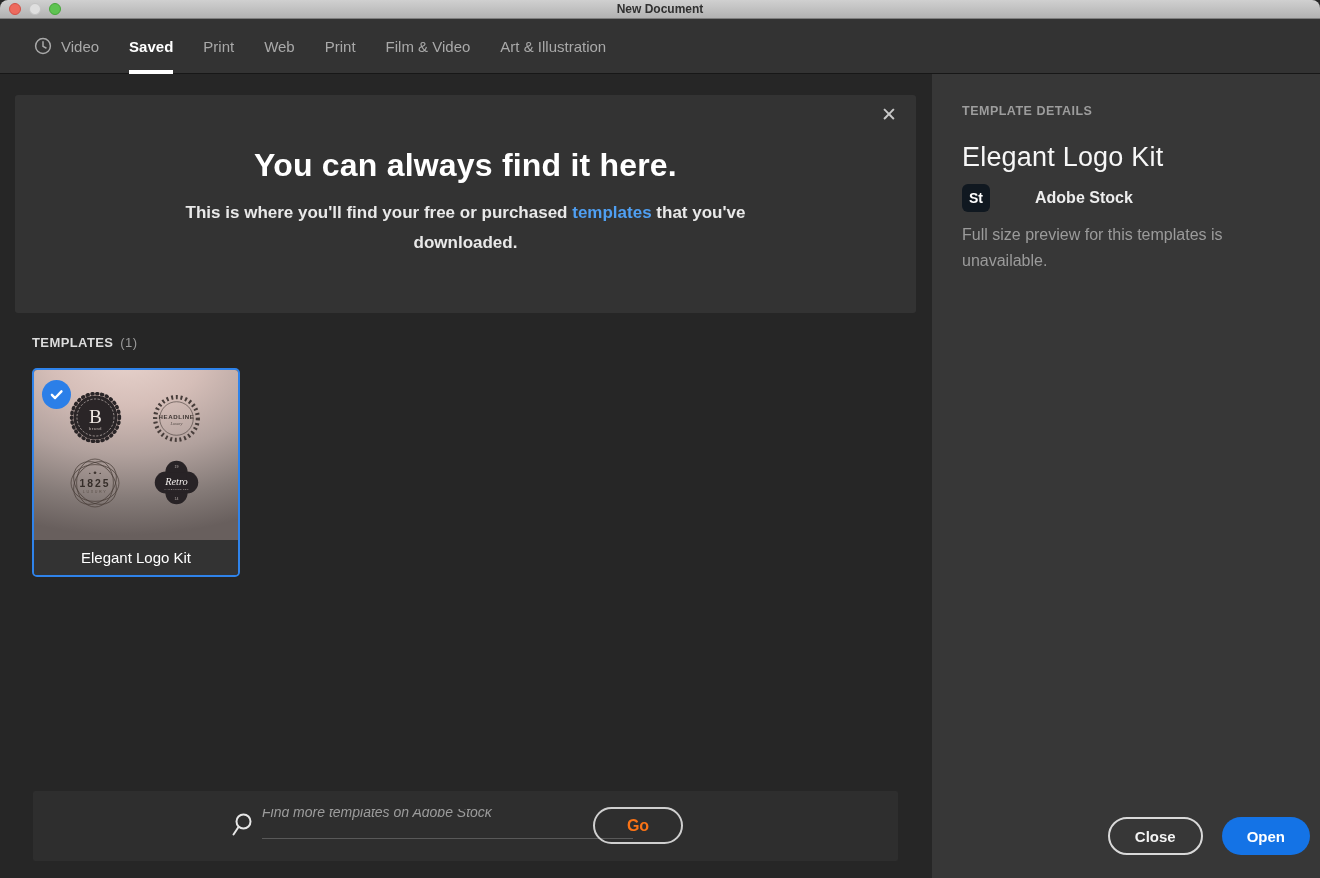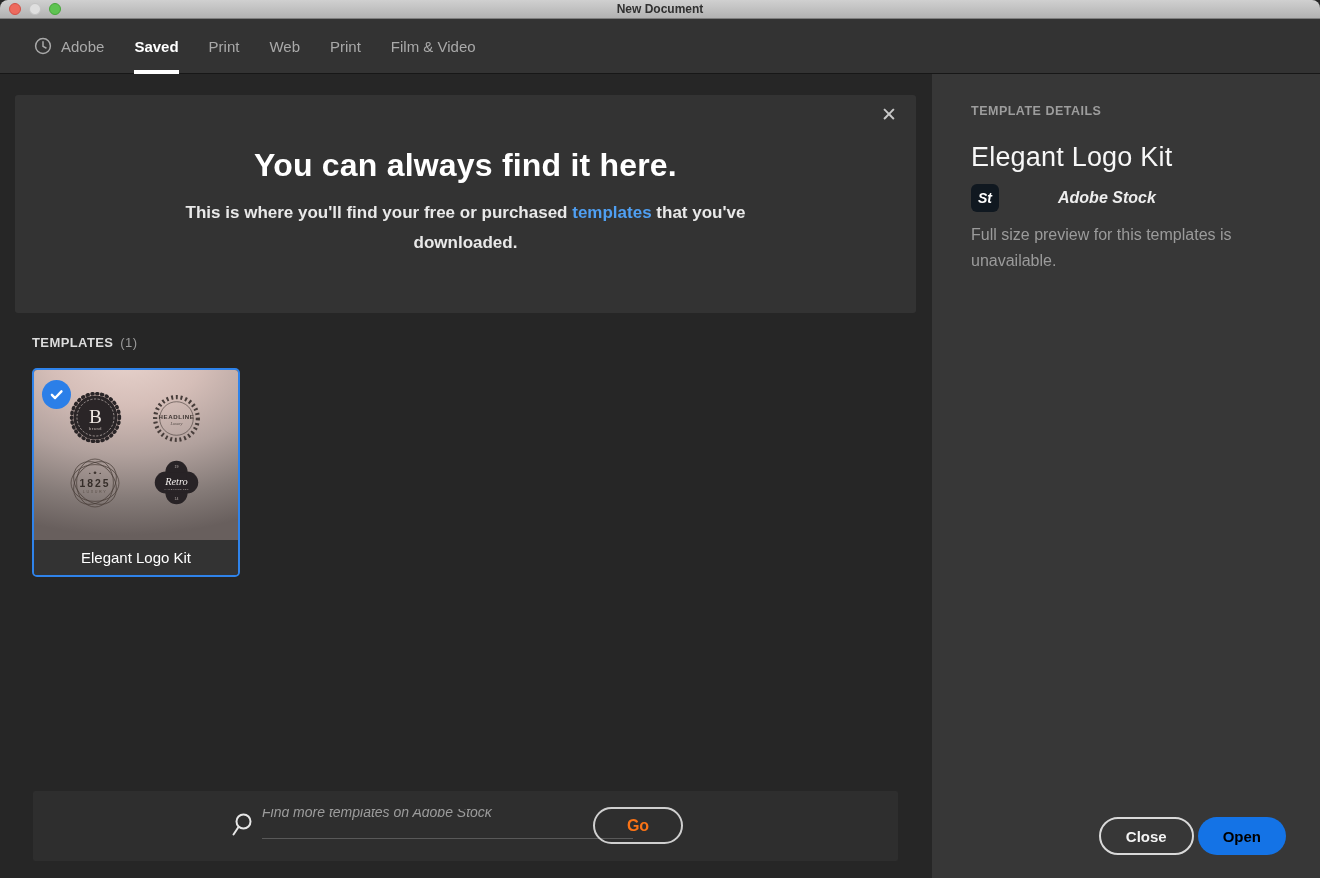--- a/index.html
+++ b/index.html
@@ -51,33 +51,33 @@
   .svg-serif { font-family:"Liberation Serif", serif; }
 
   
   .search-bar { position:absolute; left:33px; top:717px; width:865px; height:70px; background:#2e2e2e; border-radius:2px; }
   .search-icon { position:absolute; left:196px; top:20px; }
   .search-input { position:absolute; left:229px; top:18px; width:371px; height:30px; background:transparent; border:none; border-bottom:1px solid #595959; outline:none; color:#dddddd; font-size:14px; font-style:italic; font-family:"Liberation Sans", sans-serif; padding-bottom:24px; }
   .search-input::placeholder { color:#9c9c9c; }
   .go-button { position:absolute; left:560px; top:16px; width:90px; height:37px; border-radius:19px; border:2px solid #cfcfcf; background:transparent; color:#f97316; font-size:16px; font-weight:700; font-family:"Liberation Sans", sans-serif; cursor:pointer; }
 
   
-  .details { padding:30px 28px 0 39px; }
+  .details { padding:30px 28px 0 30px; }
   .details-header { font-size:12.5px; font-weight:700; letter-spacing:0.5px; color:#9d9d9d; }
   .details-title { margin-top:24px; font-size:27px; font-weight:300; color:#f7f7f7; letter-spacing:0.2px; }
-  .stock-row { margin-top:11px; display:flex; align-items:center; gap:20px;font-style:italic; }
+  .stock-row { margin-top:11px; display:flex; align-items:center; gap:6px; }
   .stock-badge { width:28px; height:28px; border-radius:6px; background:#101820; color:#ffffff; font-weight:700; font-size:14px; display:flex; align-items:center; justify-content:center; }
   .stock-name { font-size:16px; font-weight:700; color:#ededed;margin-left:39px; }
   .details-note { margin-top:10px; font-size:16px; line-height:1.6; color:#9b9b9b; max-width:320px; }
 
   
-  .sidebar-footer { position:absolute; right:34px; bottom:23px; display:flex; gap:4px; }
+  .sidebar-footer { position:absolute; right:10px; bottom:23px; display:flex; gap:19px; }
   .btn { height:38px; border-radius:19px; padding:0 25px; display:flex; align-items:center; justify-content:center; font-size:15px; font-weight:700; font-family:"Liberation Sans", sans-serif; cursor:pointer; }
   .btn-close { background:transparent; border:2px solid #d9d9d9; color:#f3f3f3; }
-  .btn-open { background:#1473e6; border:none; color:#000000; }
+  .btn-open { background:#1473e6; border:none; color:#ffffff; }
 </style>
 </head>
 <body>
 
 <div class="window">
 
   <div class="titlebar">
     <div class="traffic-lights">
       <span class="light light-close"></span>
       <span class="light light-min"></span>
@@ -87,36 +87,39 @@
   </div>
 
   <div class="tabbar">
     <div class="tab">
       <span class="clock-icon">
         <svg width="18" height="18" viewBox="0 0 18 18" fill="none">
             <circle cx="9" cy="9" r="7.4" stroke="#a9a9a9" stroke-width="1.5"></circle>
             <path d="M9 4.8 V9.3 L12 11" stroke="#a9a9a9" stroke-width="1.5" stroke-linecap="round"></path>
           </svg>
       </span>
-      <span>Adobe</span>
+      <span>Video</span>
     </div>
     <div class="tab active">
         <span>Saved</span>
       </div>
     <div class="tab">
         <span>Print</span>
       </div>
     <div class="tab">
         <span>Web</span>
       </div>
     <div class="tab">
         <span>Print</span>
       </div>
     <div class="tab">
         <span>Film &amp; Video</span>
+      </div>
+    <div class="tab">
+        <span>Art &amp; Illustration</span>
       </div>
   </div>
 
   <div class="content">
 
     <div class="left-panel">
 
       <div class="banner">
         <span class="banner-close">✕</span>
         <div class="banner-title">You can always find it here.</div>

